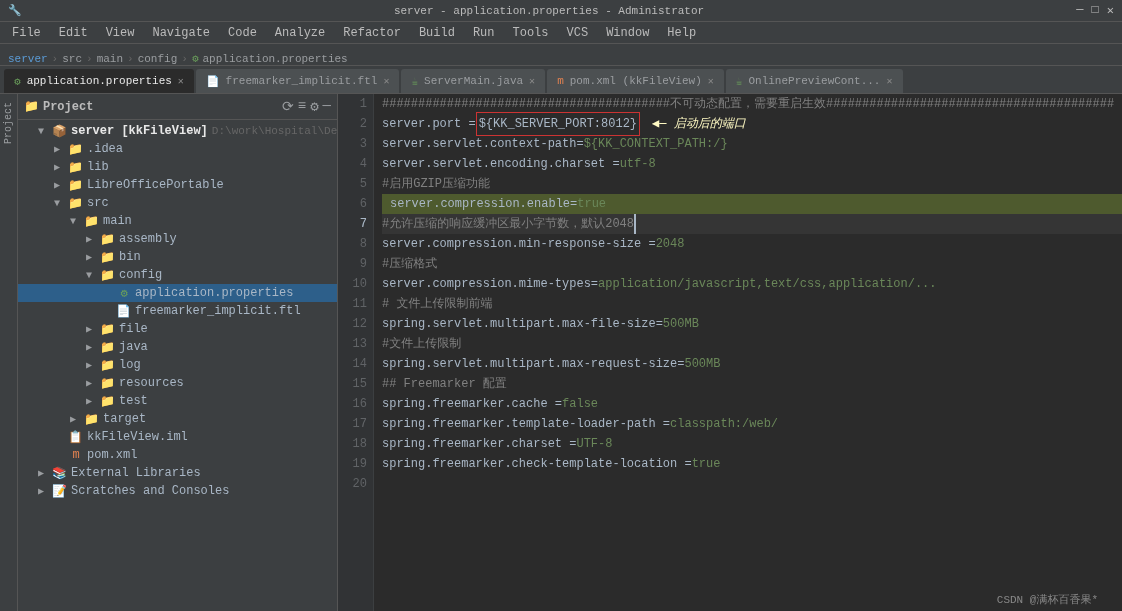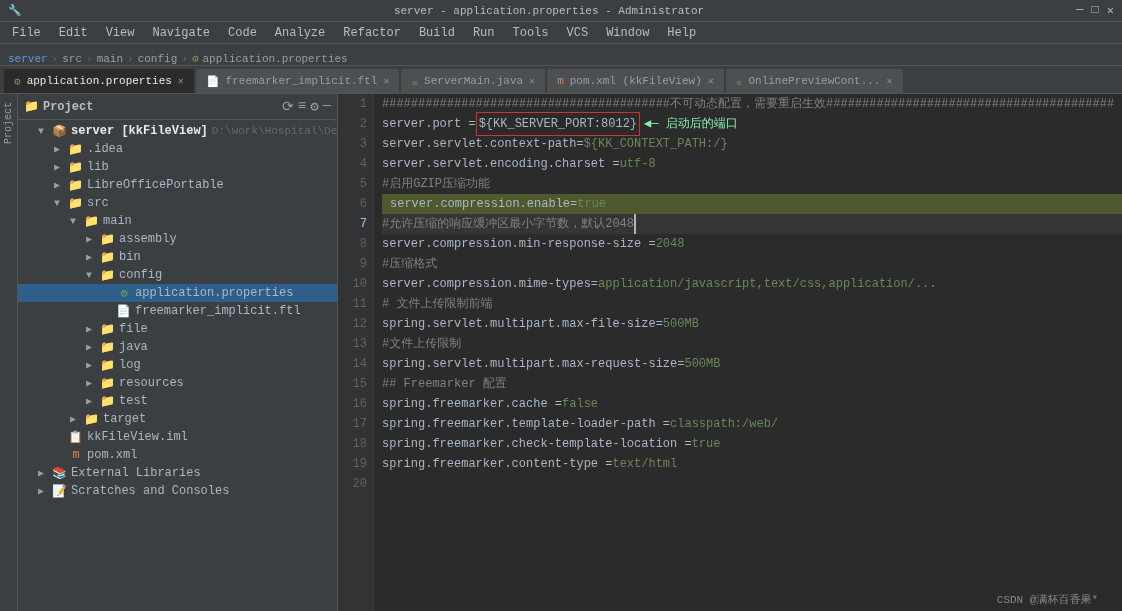--- a/index.html
+++ b/index.html
@@ -196,21 +196,21 @@
     .code-line {
       height: 20px;
       display: flex;
       align-items: center;
       white-space: nowrap;
     }
 
     
     .c-comment { color: #808080; }
     .c-key { color: #a9b7c6; }
-    .c-annotation-text { color: #86efac; font-size: 12px; margin-left: 4px; }
+    .c-annotation-text { color: #fef9c3; font-size: 12px; margin-left: 12px; font-style: italic; }
     .c-green-highlight { background: #4e5a2e; color: #a9b7c6; }
     .c-cursor-line { background: rgba(255,255,255,0.05); }
 
     
     .watermark {
       position: absolute;
       bottom: 4px;
       right: 24px;
       font-size: 11px;
       color: #888;
@@ -564,28 +564,28 @@
         <div class="code-line">
           <span class="c-key">spring.freemarker.cache = </span>
             <span style="color:#6a8759;">false</span>
         </div>
 
         <div class="code-line">
           <span class="c-key">spring.freemarker.template-loader-path = </span>
             <span style="color:#6a8759;">classpath:/web/</span>
         </div>
 
+        <div class="code-line">
+          <span class="c-key">spring.freemarker.charset = </span>
+            <span style="color:#6a8759;">UTF-8</span>
+        </div>
 
         <div class="code-line">
           <span class="c-key">spring.freemarker.check-template-location = </span>
             <span style="color:#6a8759;">true</span>
         </div>
 
-        <div class="code-line">
-          <span class="c-key">spring.freemarker.content-type = </span>
-            <span style="color:#6a8759;">text/html</span>
-        </div>
       </div>
     </div>
 
     <div class="watermark">CSDN @满杯百香果*</div>
   </div>
 </div>
 
 </body></html>

